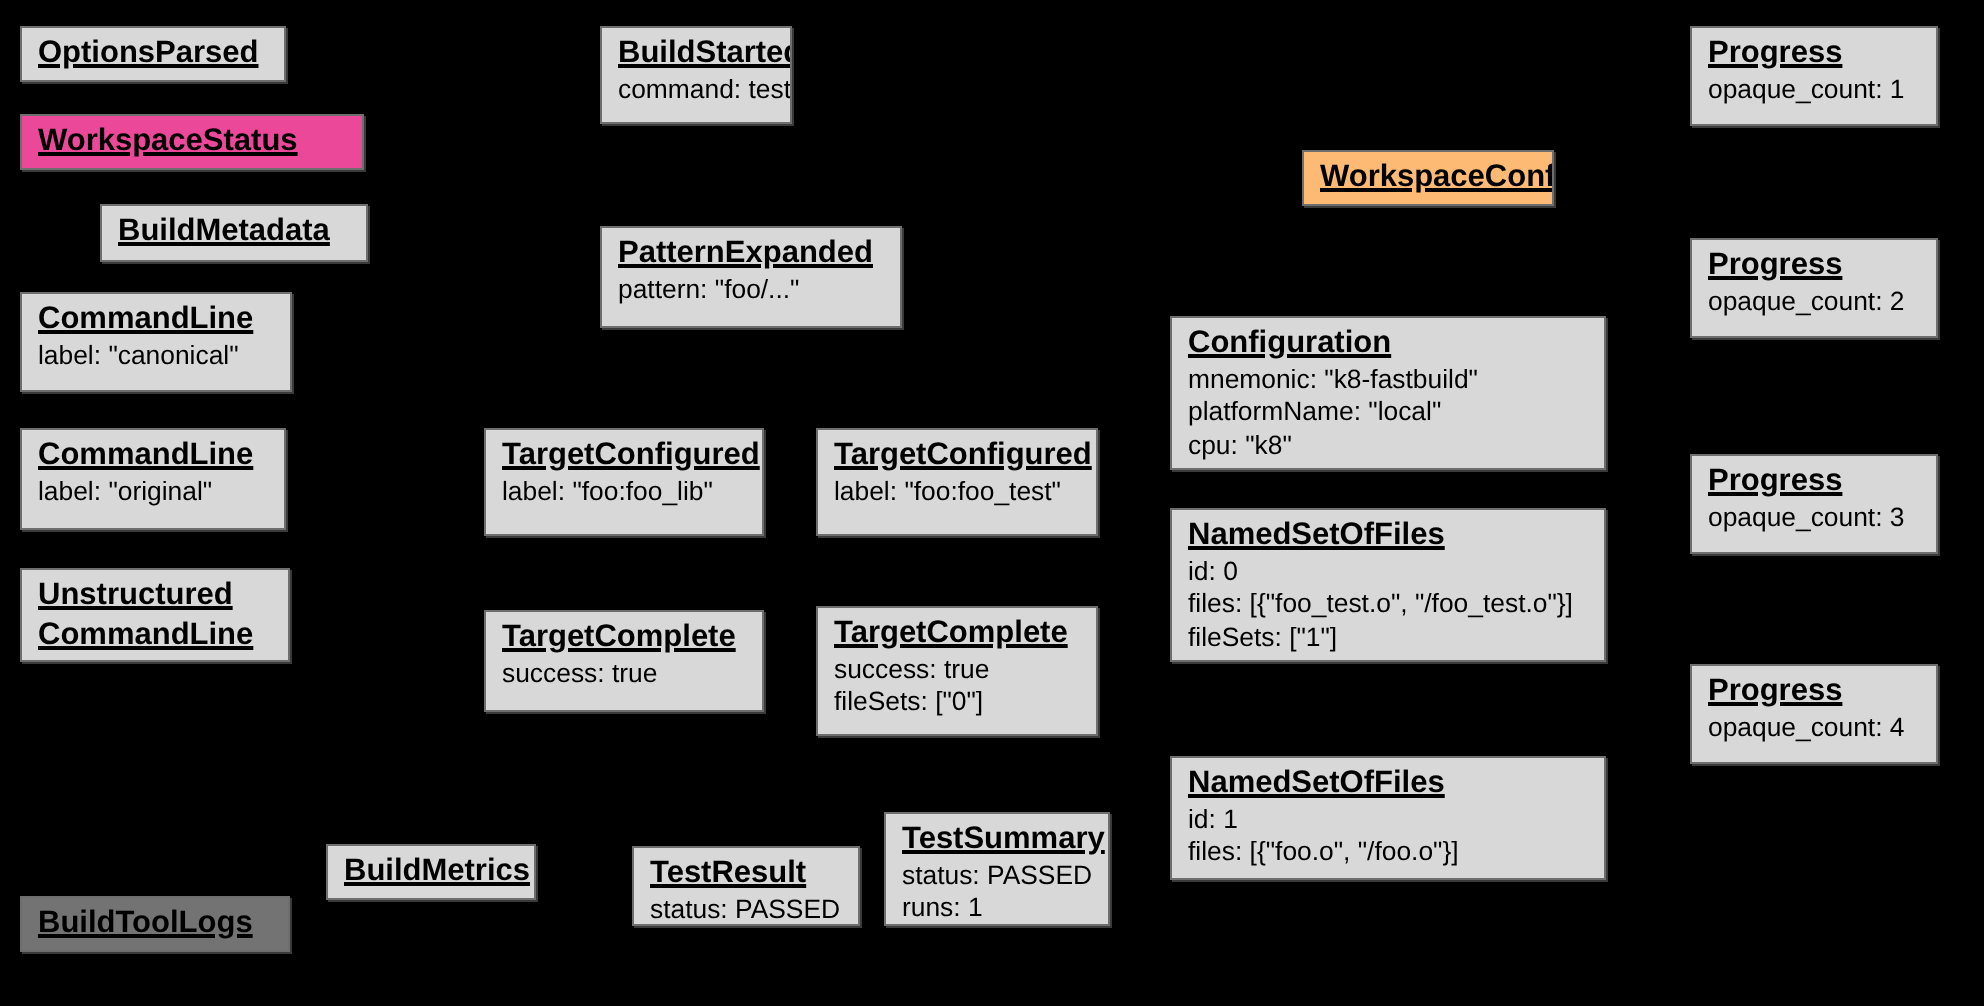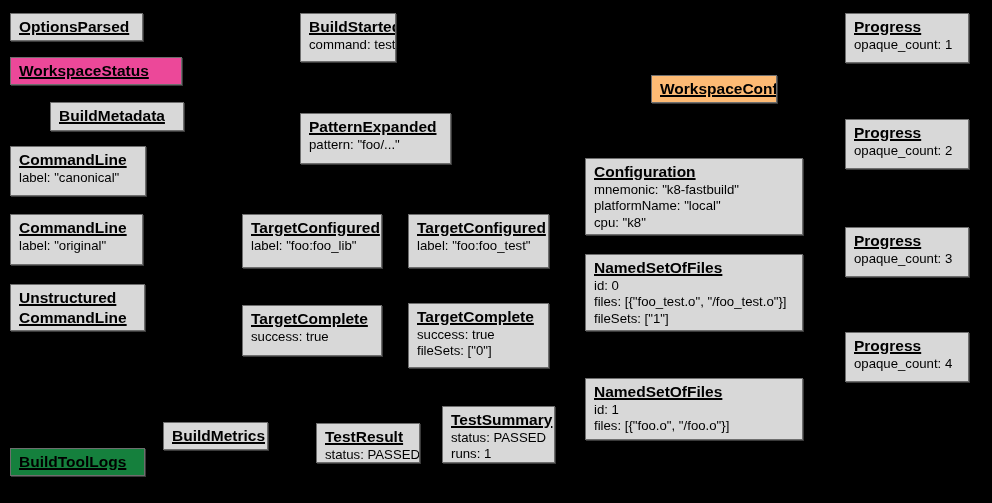--- a/index.html
+++ b/index.html
@@ -59,21 +59,21 @@
   <div class="node-line">label: "canonical"</div>
     </div>
     <div class="node" style="left: 10px; top: 214px; width: 133px; height: 51px; background: rgb(216, 216, 216); border-color: rgb(110, 110, 110);">
     <div class="node-title">CommandLine</div>
   <div class="node-line">label: "original"</div>
     </div>
     <div class="node" style="left: 10px; top: 284px; width: 135px; height: 47px; background: rgb(216, 216, 216); border-color: rgb(110, 110, 110);">
     <div class="node-title">Unstructured
 CommandLine</div>
   </div>
-    <div class="node" style="left: 10px; top: 448px; width: 135px; height: 28px; background: #15803d; border-color: rgb(110, 110, 110);">
+    <div class="node" style="left: 10px; top: 448px; width: 135px; height: 28px; background: #737373; border-color: rgb(110, 110, 110);">
     <div class="node-title">BuildToolLogs</div>
   </div>
     <div class="node" style="left: 163px; top: 422px; width: 105px; height: 28px; background: rgb(216, 216, 216); border-color: rgb(110, 110, 110);">
     <div class="node-title">BuildMetrics</div>
   </div>
     <div class="node" style="left: 300px; top: 13px; width: 96px; height: 49px; background: rgb(216, 216, 216); border-color: rgb(110, 110, 110);">
     <div class="node-title">BuildStarted</div>
   <div class="node-line">command: test</div>
     </div>
     <div class="node" style="left: 300px; top: 113px; width: 151px; height: 51px; background: rgb(216, 216, 216); border-color: rgb(110, 110, 110);">
@@ -90,21 +90,21 @@
     </div>
     <div class="node" style="left: 242px; top: 305px; width: 140px; height: 51px; background: rgb(216, 216, 216); border-color: rgb(110, 110, 110);">
     <div class="node-title">TargetComplete</div>
   <div class="node-line">success: true</div>
     </div>
     <div class="node" style="left: 408px; top: 303px; width: 141px; height: 65px; background: rgb(216, 216, 216); border-color: rgb(110, 110, 110);">
     <div class="node-title">TargetComplete</div>
   <div class="node-line">success: true</div>
       <div class="node-line">fileSets: ["0"]</div>
     </div>
-    <div class="node" style="left: 316px; top: 423px; width: 104px; height: 40px; background: rgb(216, 216, 216); border-color: rgb(110, 110, 110);">
+    <div class="node" style="left: 316px; top: 423px; width: 114px; height: 40px; background: rgb(216, 216, 216); border-color: rgb(110, 110, 110);">
     <div class="node-title">TestResult</div>
   <div class="node-line">status: PASSED</div>
     </div>
     <div class="node" style="left: 442px; top: 406px; width: 113px; height: 57px; background: rgb(216, 216, 216); border-color: rgb(110, 110, 110);">
     <div class="node-title">TestSummary</div>
   <div class="node-line">status: PASSED</div>
       <div class="node-line">runs: 1</div>
     </div>
     <div class="node" style="left: 651px; top: 75px; width: 126px; height: 28px; background: #fdba74; border-color: rgb(110, 110, 110);">
     <div class="node-title">WorkspaceConfig</div>

